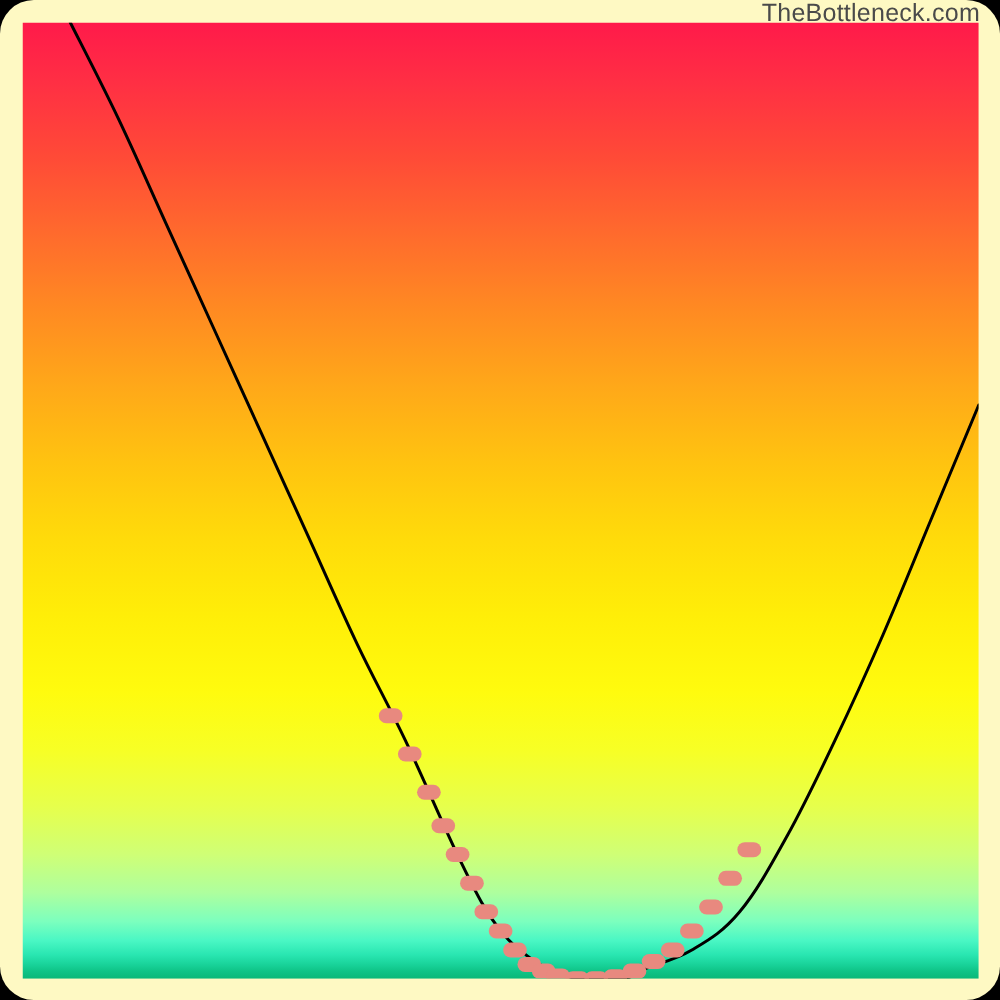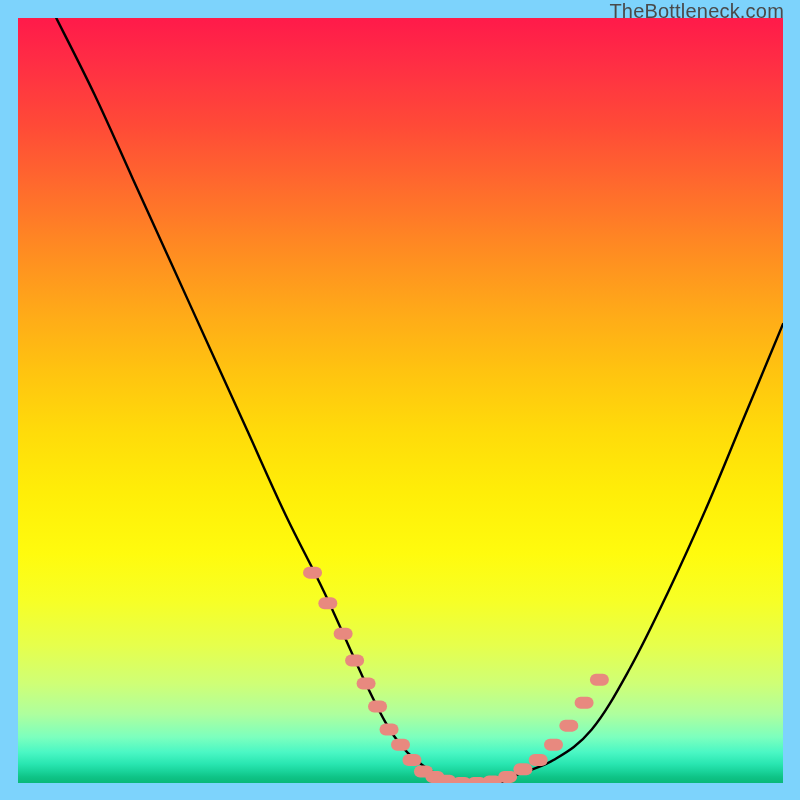--- a/index.html
+++ b/index.html
@@ -7,21 +7,22 @@
     padding: 0;
     width: 800px;
     height: 800px;
     background: #000000;
     overflow: hidden;
   }
   .chart-container {
     position: relative;
     width: 800px;
     height: 800px;
-    background: #7dd3fc;
+    background: #fef9c3;
+    border-radius: 27px;
   }
   .plot-area {
     position: absolute;
     left: 18px;
     top: 18px;
     width: 765px;
     height: 765px;
     overflow: hidden;
   }
   .gradient-bg {

